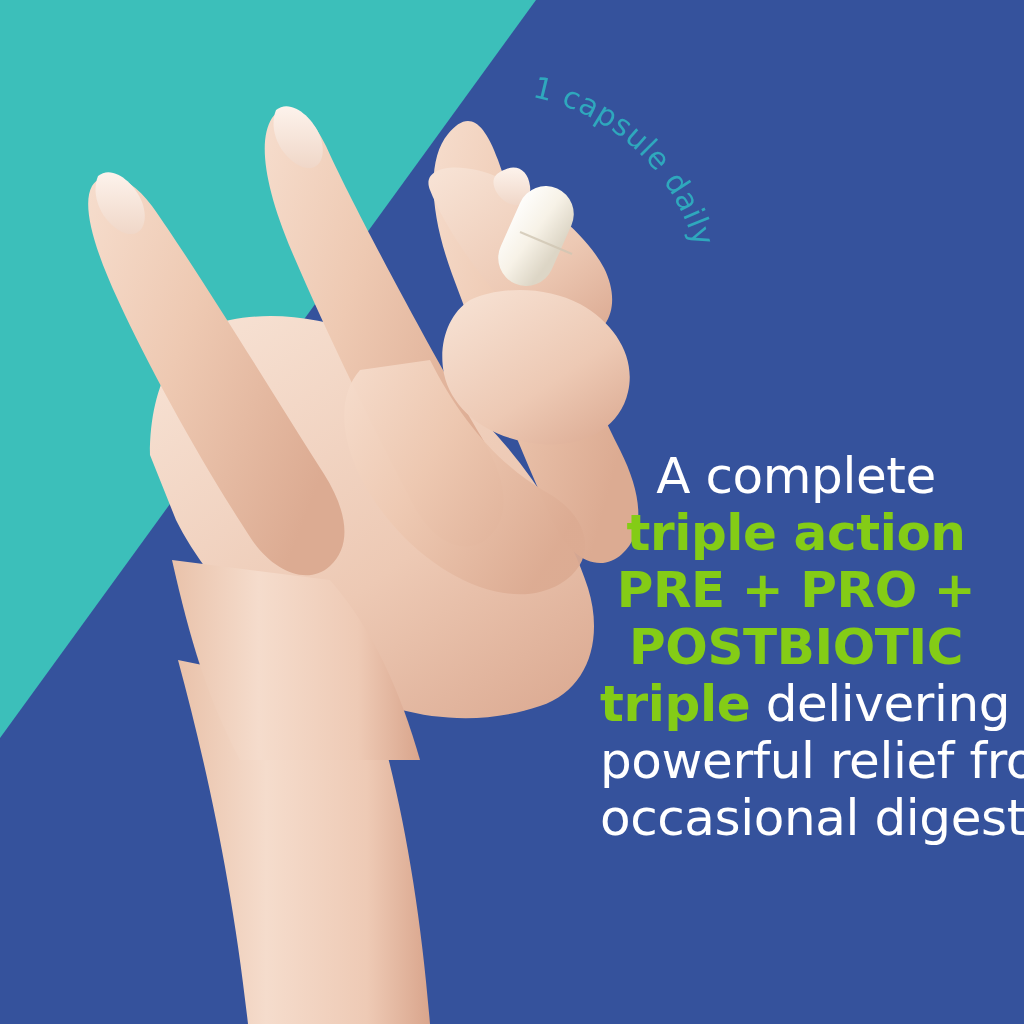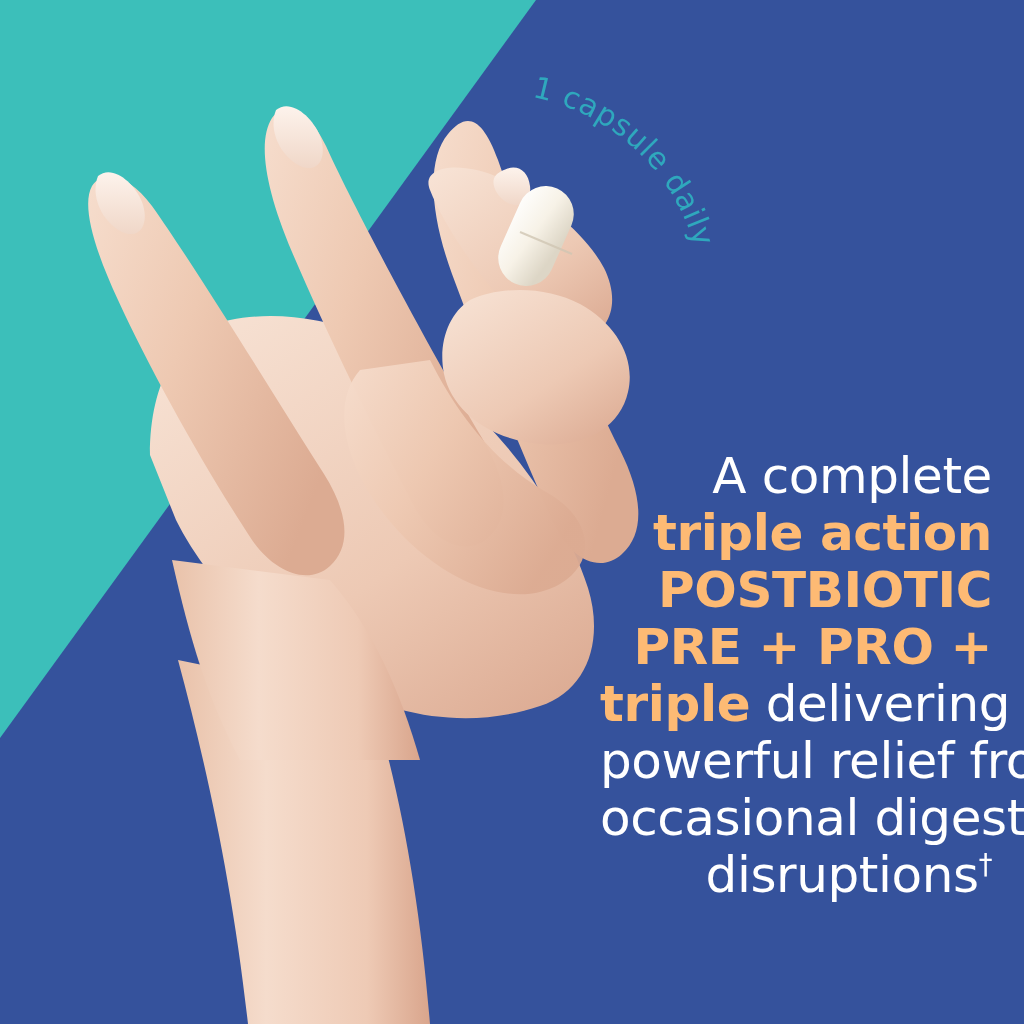--- a/index.html
+++ b/index.html
@@ -43,30 +43,30 @@
   }
 
   
   #hand { position:absolute; left:0; top:0; width:1024px; height:1024px; }
 
   
   .copy {
     position:absolute;
     left:600px; top:448px;
     width:392px;
-    text-align:right;
+    text-align:center;
     font-family:"DejaVu Sans", sans-serif;
     font-size:50px;
     line-height:57px;
     font-weight:400;
     color:#ffffff;
     letter-spacing:-0.4px;
   }
   .copy .em {
-    color:#fdba74;
+    color:#84cc16;
     font-weight:700;
   }
   .copy sup {
     font-size:0.55em;
     vertical-align:super;
     line-height:0;
   }
   .copy .ln { display:block; white-space:nowrap; }
 </style>
 </head>
@@ -154,21 +154,20 @@
       <path id="arcPath" d="M 96 56 A 210 210 0 0 1 272 252" fill="none"></path>
       <text class="arc-text">
         <textPath href="#arcPath" startOffset="2%" id="arcTextPath">1 capsule daily</textPath>
       </text>
     </svg>
   </div>
 
   <div class="copy">
     <span class="ln">A complete</span>
     <span class="ln em">triple action</span>
+    <span class="ln em">PRE + PRO +</span>
     <span class="ln em">POSTBIOTIC</span>
-    <span class="ln em">PRE + PRO +</span>
     <span class="ln"><span class="em">triple</span><span> delivering</span></span>
     <span class="ln">powerful relief from</span>
     <span class="ln">occasional digestive</span>
-    <span class="ln"><span>disruptions</span><sup>†</sup></span>
   </div>
 
 </div>
 
 </body></html>

